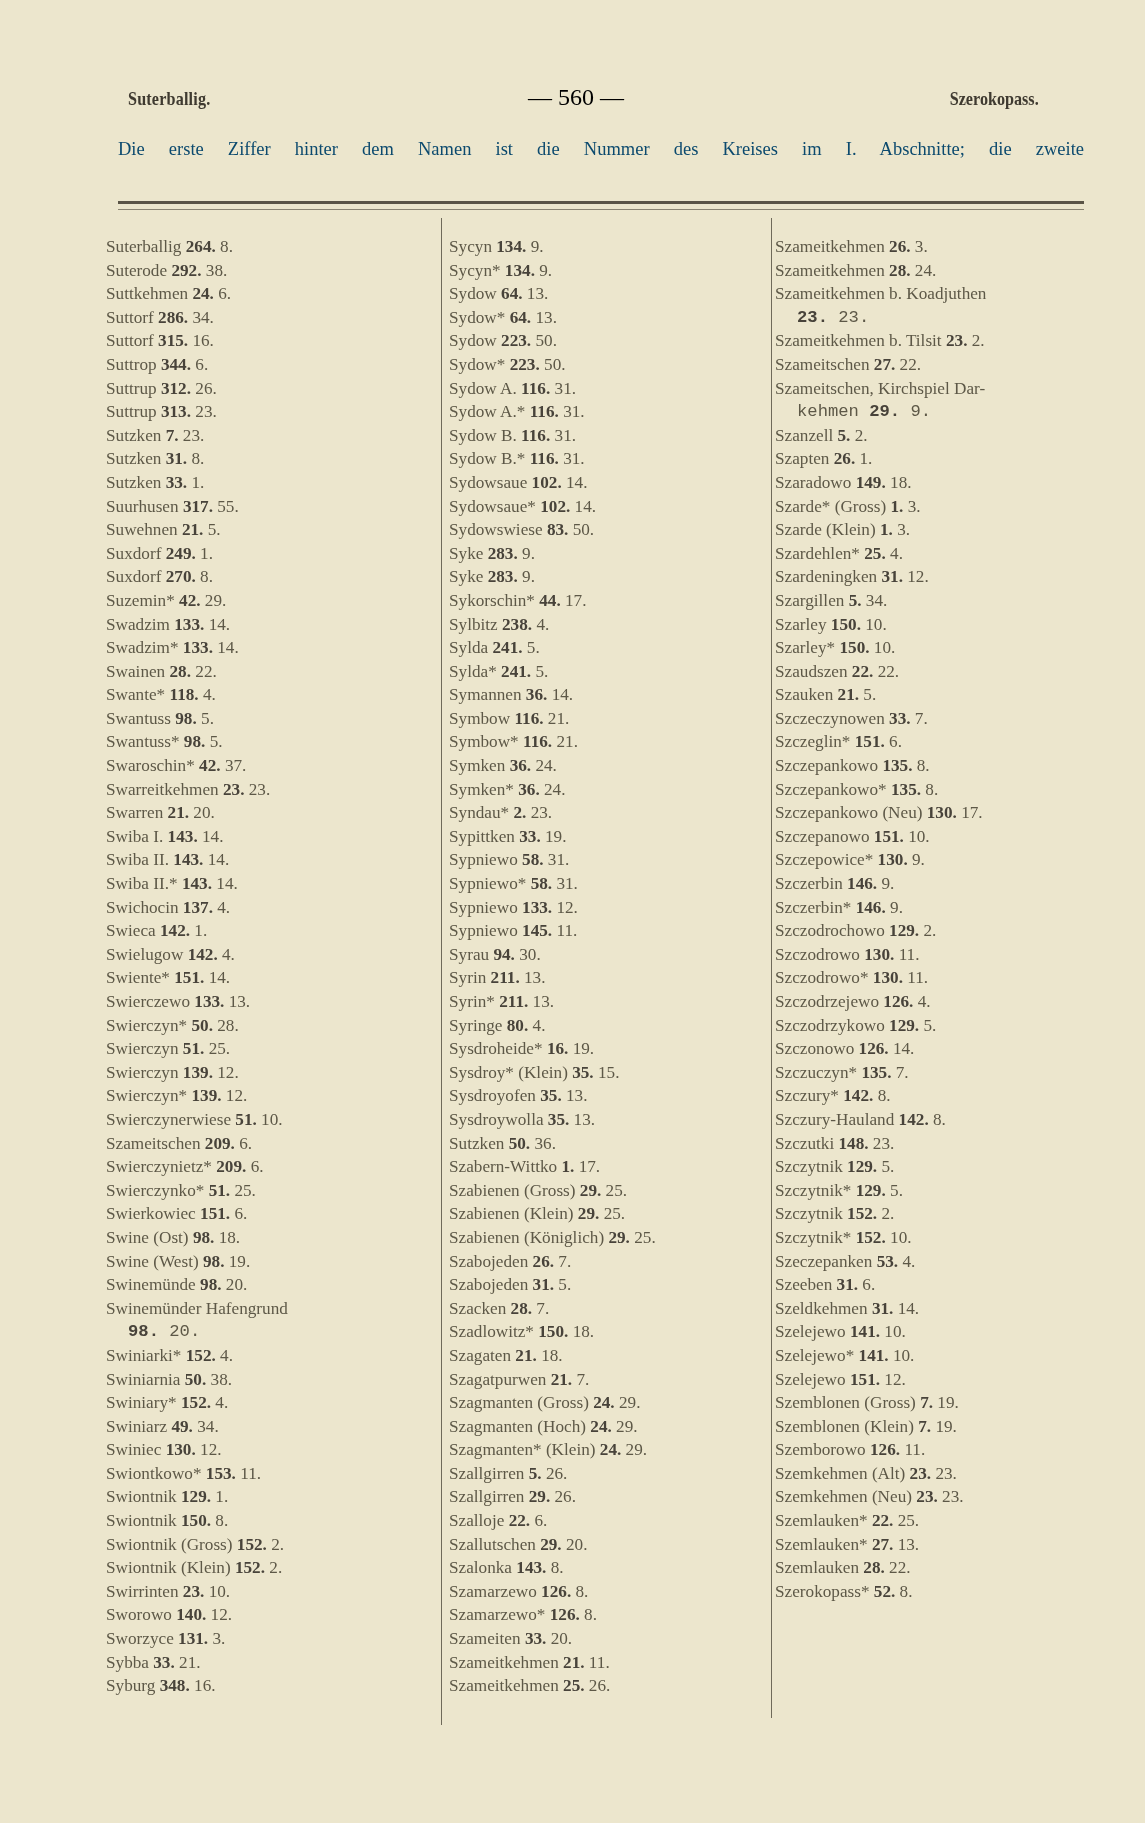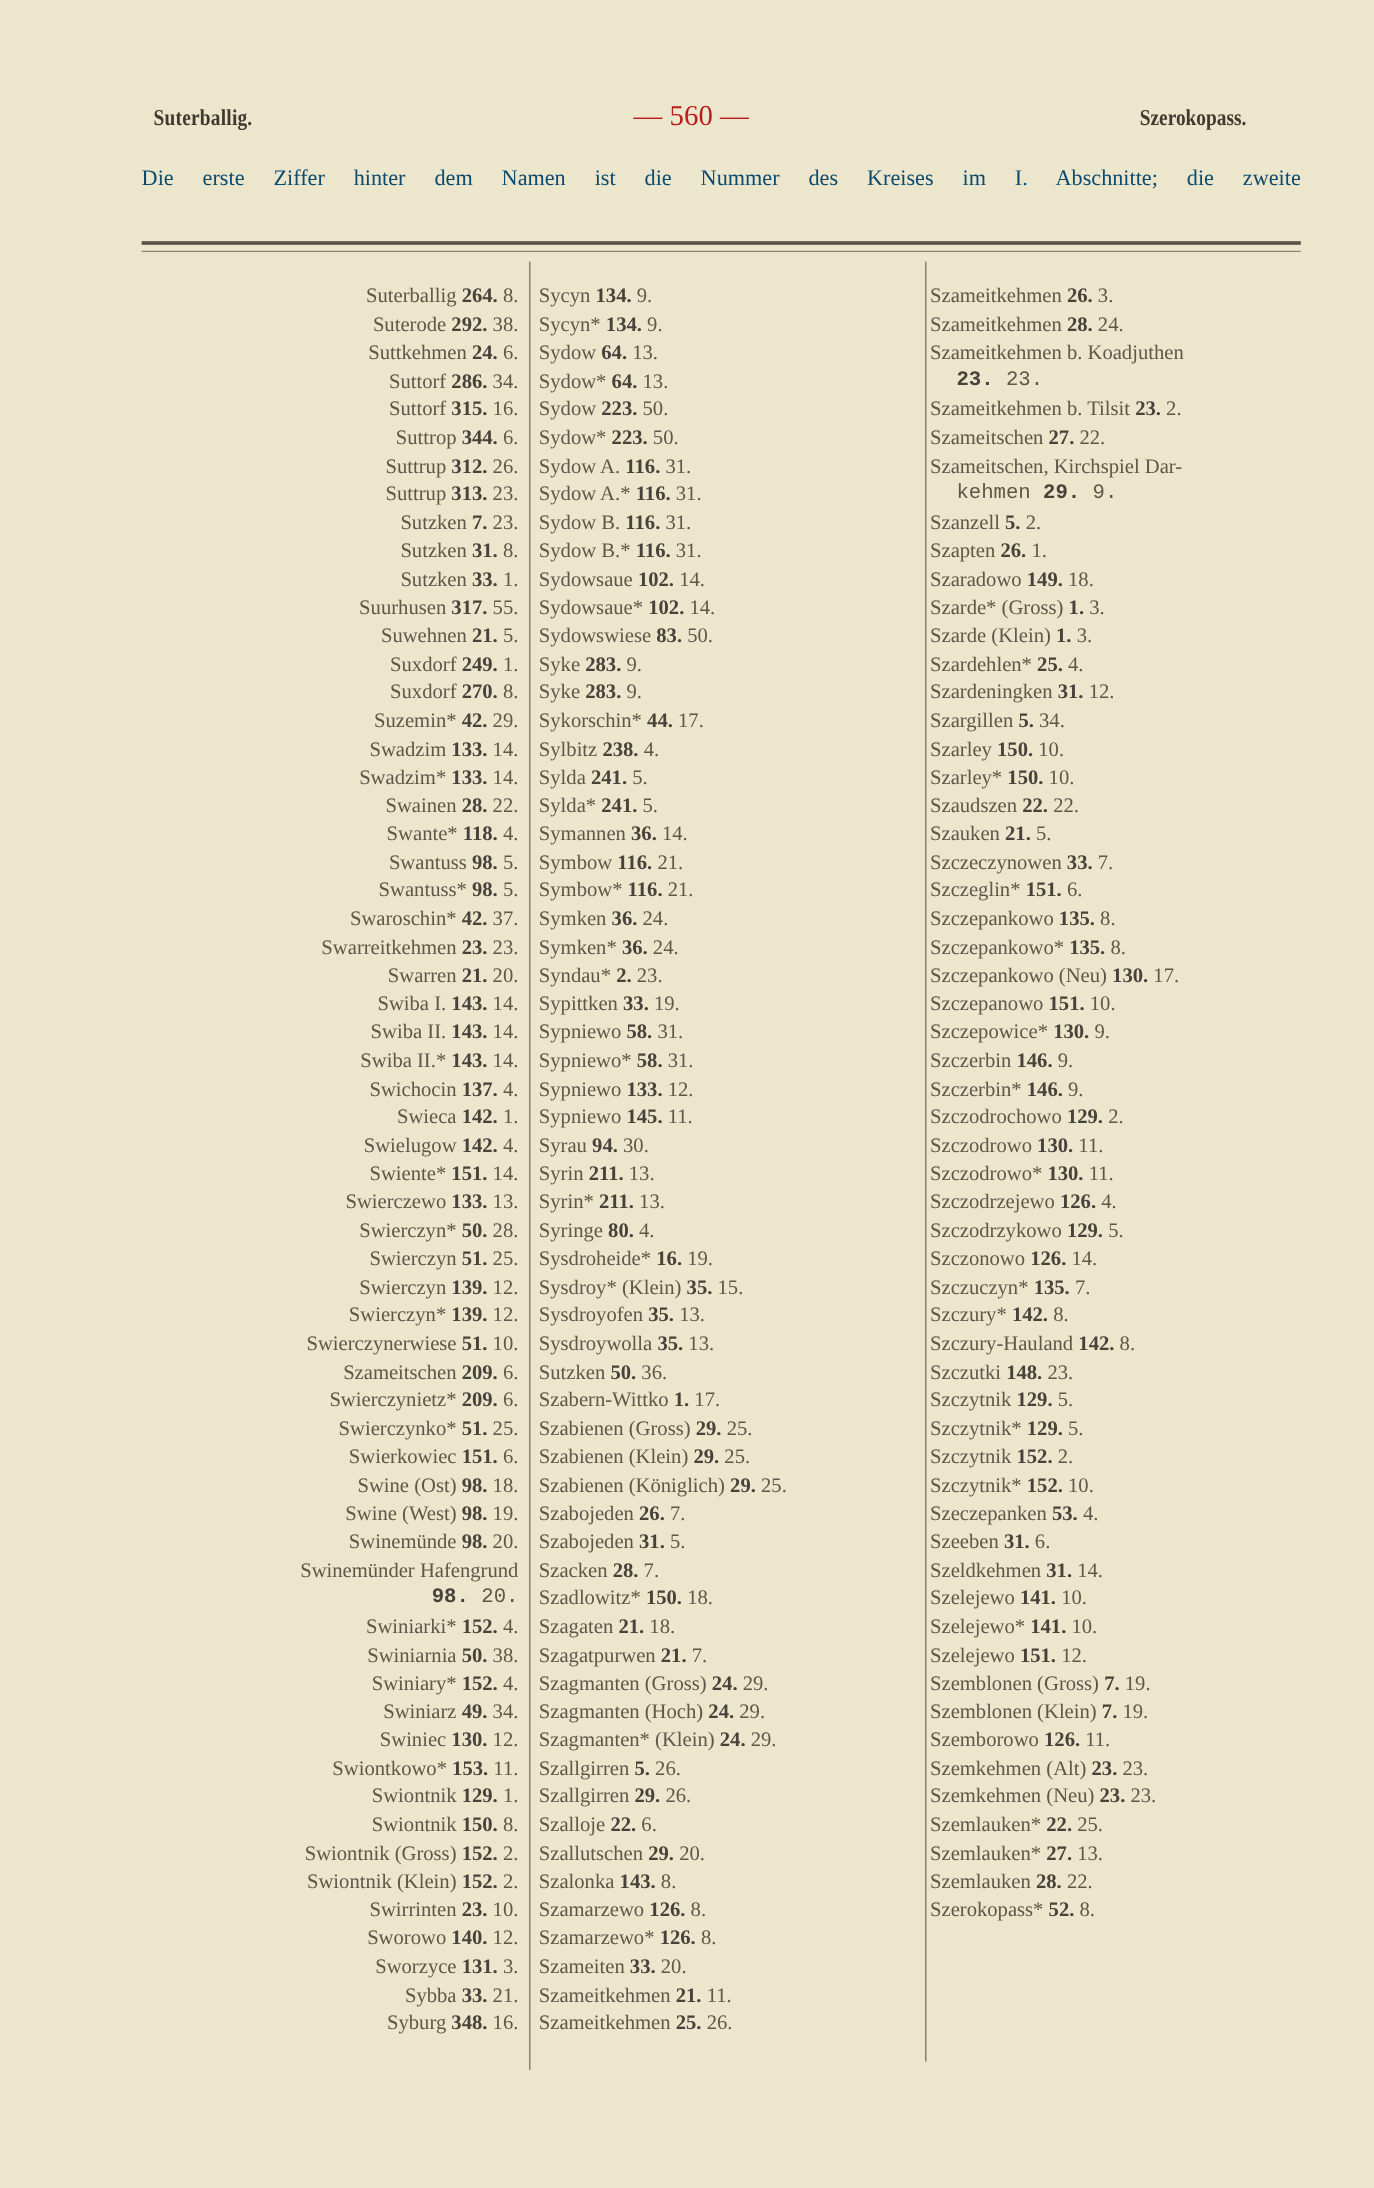--- a/index.html
+++ b/index.html
@@ -7,28 +7,28 @@
     width: 1145px; height: 1823px;
     background: #ece6cd;
     font-family: "Liberation Serif", "DejaVu Serif", serif;
     color: #4a4538;
     position: relative;
     overflow: hidden;
   }
   .page { position: absolute; left: 0; top: 0; width: 1107px; height: 1823px; }
   .running-head { position: absolute; top: 88px; left: 128px; right: 68px; height: 30px; }
   .rh-left { position: absolute; left: 0; top: 0; font-size: 19px; font-weight: bold; color: #3f3a30; letter-spacing: 0.2px; transform: scaleX(0.85); transform-origin: left; }
-  .rh-center { position: absolute; left: 400px; top: -4px; font-size: 24px; color: #b91c1c; }
+  .rh-center { position: absolute; left: 400px; top: -4px; font-size: 24px; color: #000000; }
   .rh-right { position: absolute; right: 0; top: 0; font-size: 19px; font-weight: bold; color: #3f3a30; transform: scaleX(0.85); transform-origin: right; }
   .preface { position: absolute; top: 138px; left: 118px; width: 966px; text-align: center; font-size: 18.5px; line-height: 22px; color: #0c4a6e; }
   .preface .l1 { display: block; text-align: justify; text-align-last: justify; }
   .rule-thick { position: absolute; top: 201px; left: 118px; width: 966px; height: 3px; background: #5a5446; }
   .rule-thin { position: absolute; top: 209px; left: 118px; width: 966px; height: 1px; background: #8a8472; }
   .col { position: absolute; top: 235px; font-size: 17.2px; line-height: 23.6px; color: #5d5847; }
-  .col-1 { left: 132px; width: 300px; text-align: right; }
+  .col-1 { left: 106px; width: 300px; }
   .col-2 { left: 449px; width: 320px; }
   .col-3 { left: 775px; width: 320px; }
   .divider { position: absolute; width: 1px; background: #6f6a5a; }
   .div-1 { left: 441px; top: 218px; height: 1507px; }
   .div-2 { left: 771px; top: 218px; height: 1500px; }
   .entry { display: block; white-space: nowrap; }
   .entry .nm { }
   .entry .k { font-weight: bold; color: #48433a; }
   .entry .s { }
   .cont { display: block; padding-left: 22px; font-family: Liberation Mono, monospace; }

